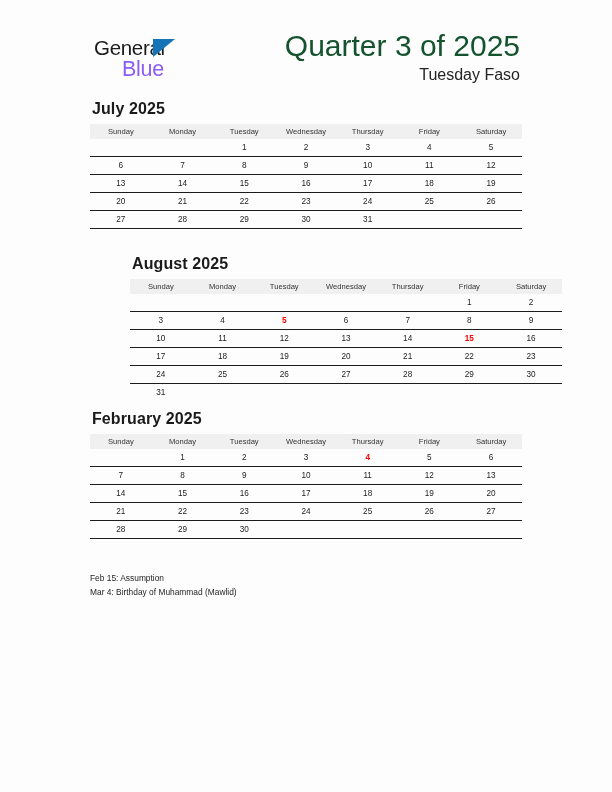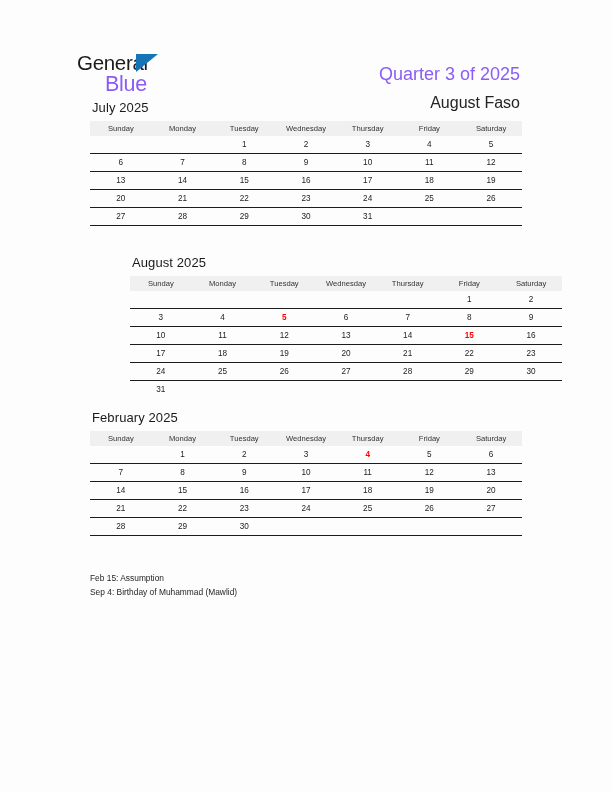--- a/index.html
+++ b/index.html
@@ -27,25 +27,24 @@
   .header {
     position: absolute;
     left: 0;
     top: 26px;
     width: 612px;
     height: 70px;
   }
 
   .logo {
     position: absolute;
-    left: 77px;
+    left: 94px;
     top: 10px;
     width: 120px;
     height: 52px;
-    margin-top: 15px;
   }
   .logo-general {
     position: absolute;
     left: 0;
     top: 0;
     font-size: 20.5px;
     letter-spacing: -0.3px;
     color: #1b1b1b;
     font-family: "Liberation Sans", sans-serif;
     line-height: 24px;
@@ -69,47 +68,46 @@
     line-height: 25px;
   }
 
   .title-block {
     position: absolute;
     right: 92px;
     top: 6px;
     text-align: right;
   }
   .quarter-title {
-    font-size: 18px;
-    color: #8b5cf6;
+    font-size: 30px;
+    color: #14532d;
     line-height: 28px;
     white-space: nowrap;
-    margin-top: 28px;
   }
   .country-name {
     font-size: 16px;
     color: #242424;
     line-height: 22px;
     margin-top: 4px;
     white-space: nowrap;
   }
 
   
   .month-block {
     position: absolute;
     left: 90px;
     width: 432px;
   }
   #month-0 { top: 100px; }
   #month-1 { top: 255px; margin-left: 40px; }
   #month-2 { top: 410px; }
 
   .month-title {
-    font-size: 13px;
-    font-weight: normal;
+    font-size: 16px;
+    font-weight: bold;
     color: #1a1a1a;
     margin: 0 0 6px 2px;
     letter-spacing: 0.1px;
   }
 
   table.cal {
     border-collapse: collapse;
     width: 432px;
     table-layout: fixed;
   }
@@ -162,21 +160,21 @@
   <div class="header">
 
     <div class="logo">
       <span class="logo-general">General</span>
       <span class="logo-tri"></span>
       <span class="logo-blue">Blue</span>
     </div>
 
     <div class="title-block">
       <div class="quarter-title">Quarter 3 of 2025</div>
-      <div class="country-name">August Faso</div>
+      <div class="country-name">Tuesday Faso</div>
     </div>
 
   </div>
 
   <div class="month-block" id="month-0">
     <div class="month-title">July 2025</div>
     <table class="cal">
       <thead>
         <tr>
             <th>Sunday</th>
@@ -370,16 +368,16 @@
             <td></td>
             <td></td>
             <td></td>
           </tr>
         </tbody>
     </table>
   </div>
 
   <div class="notes">
       <div class="note-line">Feb 15: Assumption</div>
-      <div class="note-line">Sep 4: Birthday of Muhammad (Mawlid)</div>
+      <div class="note-line">Mar 4: Birthday of Muhammad (Mawlid)</div>
     </div>
 
 </div>
 
 </body></html>

